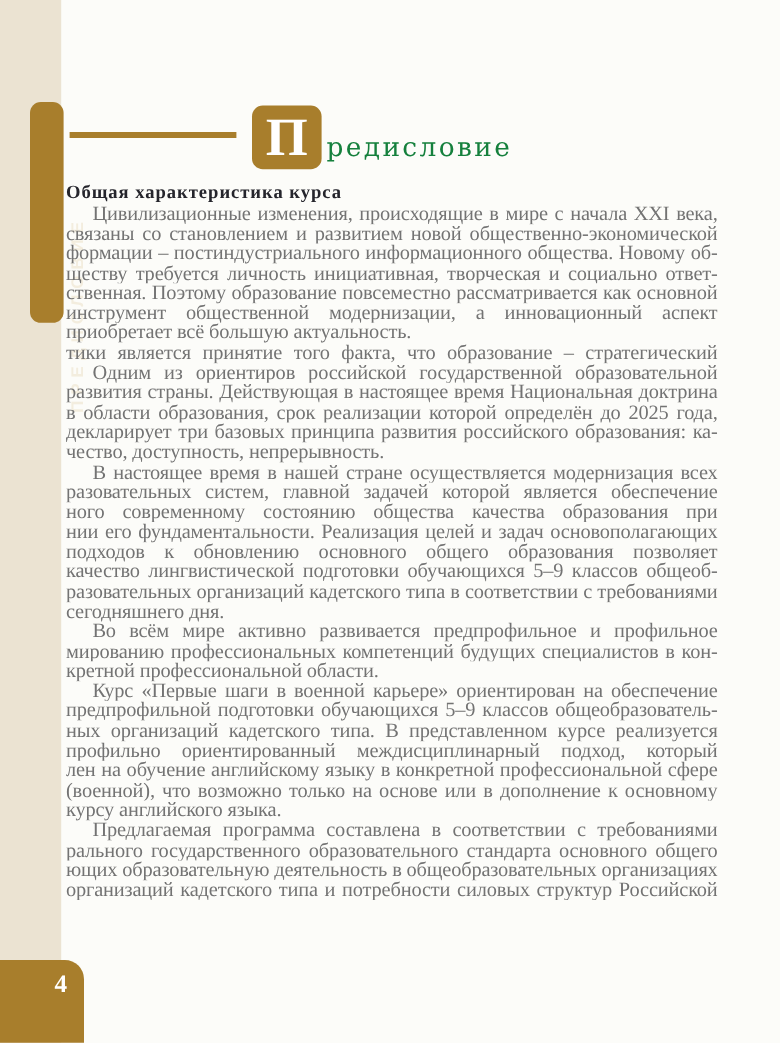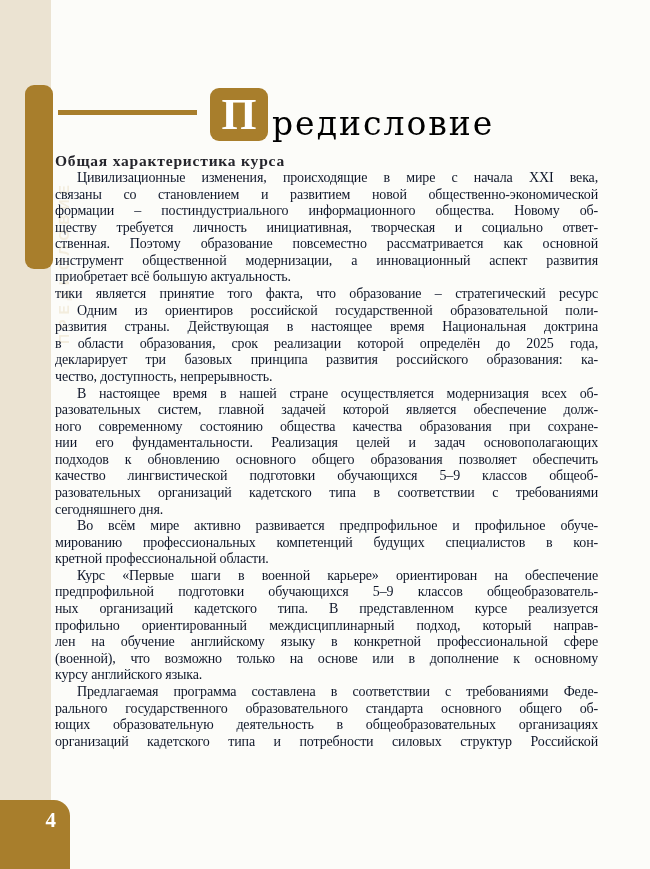--- a/index.html
+++ b/index.html
@@ -40,35 +40,35 @@
   .dropcap-box{
     position:absolute;left:210px;top:88px;width:58px;height:53px;
     background:#a87e2c;border-radius:9px;
     color:#ffffff;
     font-family:"Liberation Serif", serif;font-weight:bold;
     font-size:45px;line-height:53px;text-align:center;
   }
   .title-rest{
     position:absolute;left:272px;top:107px;
     font-family:"DejaVu Serif", serif;
-    font-size:33px;line-height:34px;
-    color:#000000;letter-spacing:2px;
+    font-size:22px;line-height:34px;
+    color:#15803d;letter-spacing:2px;
   }
   .subtitle{
     position:absolute;left:55px;top:152px;width:543px;
     text-align:left;
     font-size:15.5px;font-weight:bold;letter-spacing:0.8px;
     color:#25252c;
   }
 
   
   .body-text{
     position:absolute;left:55px;top:170px;width:543px;
-    color:#0f172a;
-    font-size:14px;
+    color:#737373;
+    font-size:17px;
     letter-spacing:-0.15px;
   }
   .para{margin:0;padding:0;}
   .tline{
     height:16.58px;line-height:16.58px;
     text-align:justify;text-align-last:justify;
     overflow:hidden;
   }
   .tline.indent{text-indent:22px;}
   .tline.noj{text-align:left;text-align-last:left;}

